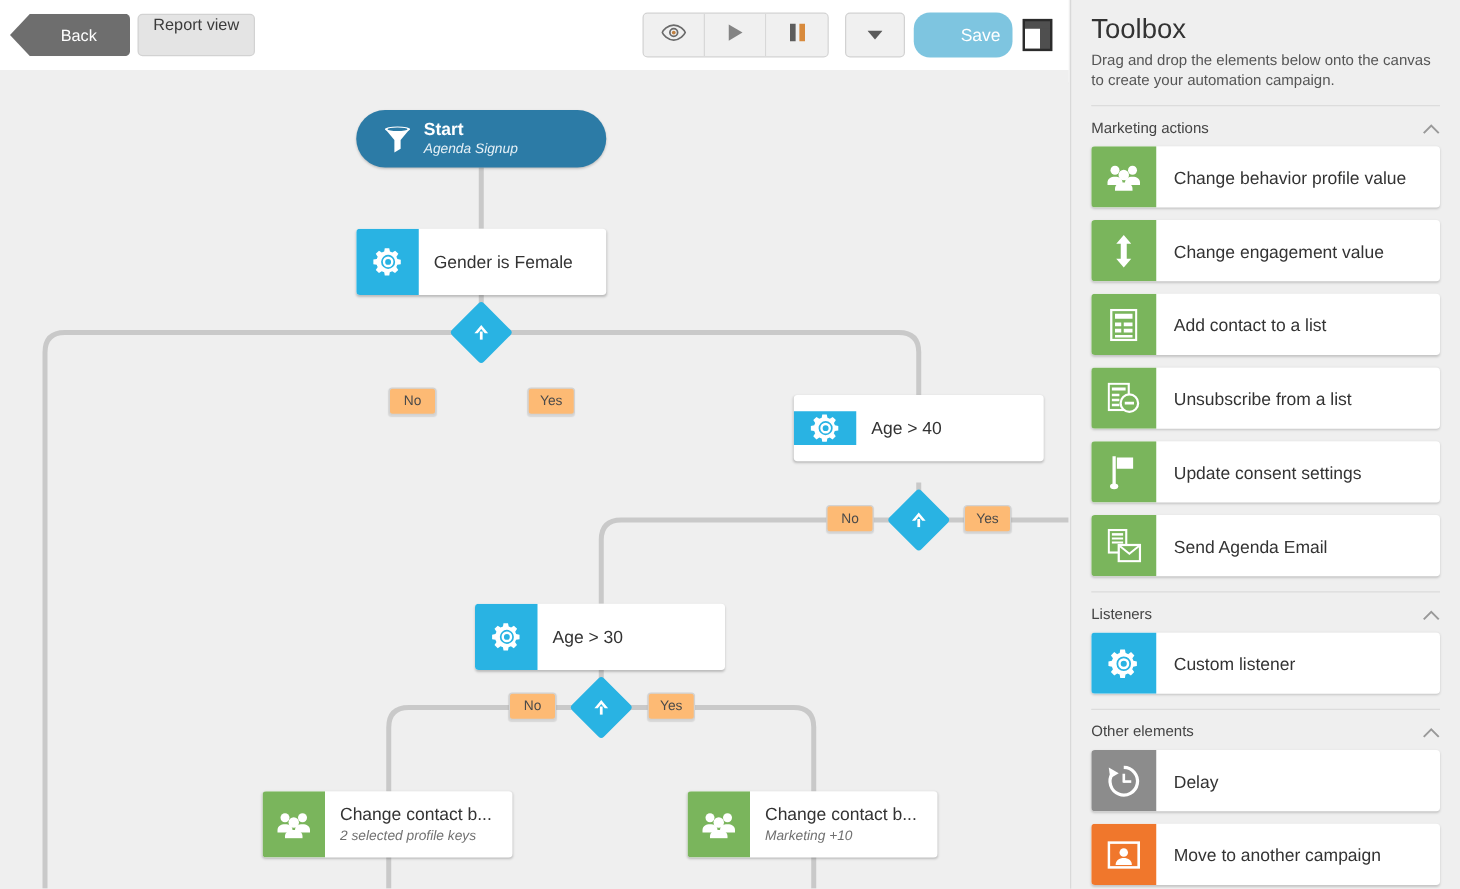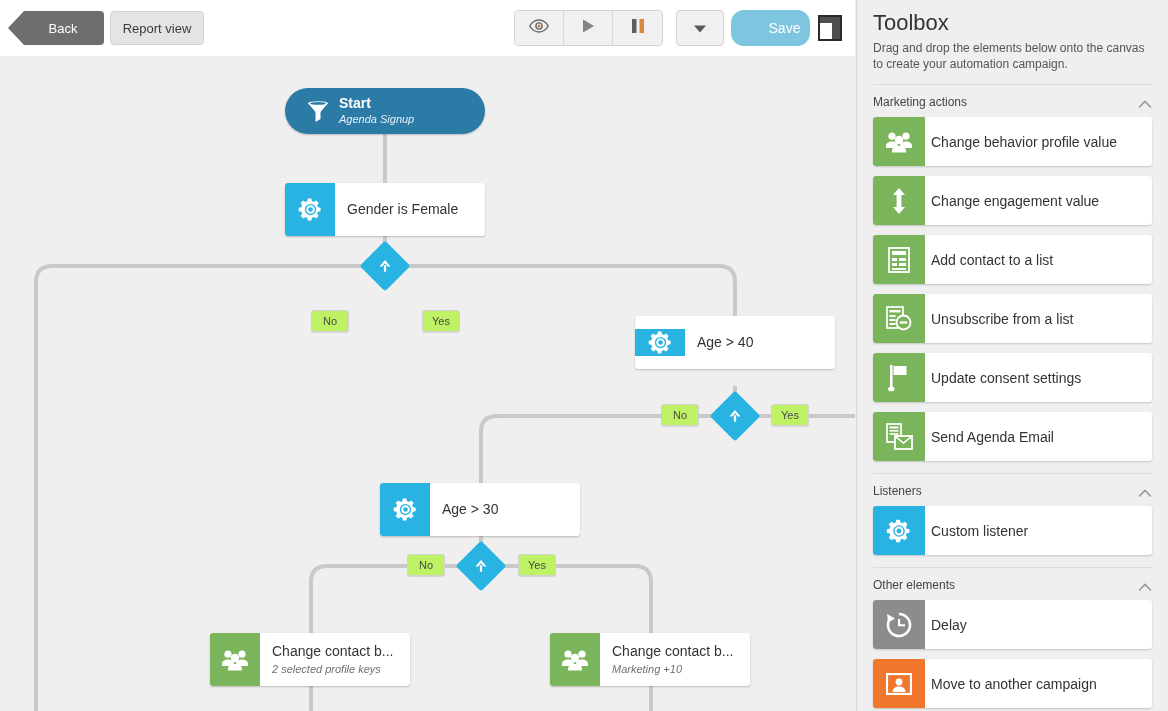--- a/index.html
+++ b/index.html
@@ -33,21 +33,21 @@
     border: none;
   }
   .report-btn {
     position: absolute; left: 110px; top: 11px;
     width: 94px; height: 34px;
     background: #e4e4e4;
     border: 1px solid #d2d2d2;
     border-radius: 4px;
     color: #3b3b3b;
     font-size: 13px;
-    display: flex; align-items: center; justify-content: center;
+    display: flex; align-items: flex-start; justify-content: center;
     cursor: pointer;
   }
 
   .ctrl-group {
     position: absolute; left: 514px; top: 10px;
     height: 36px;
     display: flex;
     border: 1px solid #d2d2d2;
     border-radius: 4px;
     overflow: hidden;
@@ -149,21 +149,21 @@
   .diamond-glyph {
     position: absolute;
     width: 36px; height: 36px;
     display: flex; align-items: center; justify-content: center;
     pointer-events: none;
   }
 
   .branch-label {
     position: absolute;
     min-width: 38px; height: 22px;
-    background: #bef264;
+    background: #fdba74;
     border: 1px solid #d2d2d2;
     border-radius: 3px;
     font-size: 11px; color: #4a4a4a;
     display: flex; align-items: center; justify-content: center;
     padding: 0 7px;
     box-shadow: 0 1px 1px rgba(0,0,0,0.10);
   }
 
   
   #toolbox {
@@ -190,21 +190,21 @@
     border-radius: 3px;
     box-shadow: 0 1px 2px rgba(0,0,0,0.18);
     overflow: hidden;
     cursor: grab;
   }
   .tb-item-icon { flex: 0 0 52px; display: flex; align-items: center; justify-content: center; }
   .tb-item-icon.green  { background: #7ab55c; }
   .tb-item-icon.blue   { background: #29b3e3; }
   .tb-item-icon.grey   { background: #8c8c8c; }
   .tb-item-icon.orange { background: #f0772c; }
-  .tb-item-label { flex: 1 1 auto; display: flex; align-items: center; padding-left: 6px; font-size: 14px; color: #333333; }
+  .tb-item-label { flex: 1 1 auto; display: flex; align-items: center; padding-left: 14px; font-size: 14px; color: #333333; }
 </style>
 </head>
 <body>
 
 <div id="app">
 
   <div id="topbar">
 
     <div class="back-btn">
       <span>Back</span>

